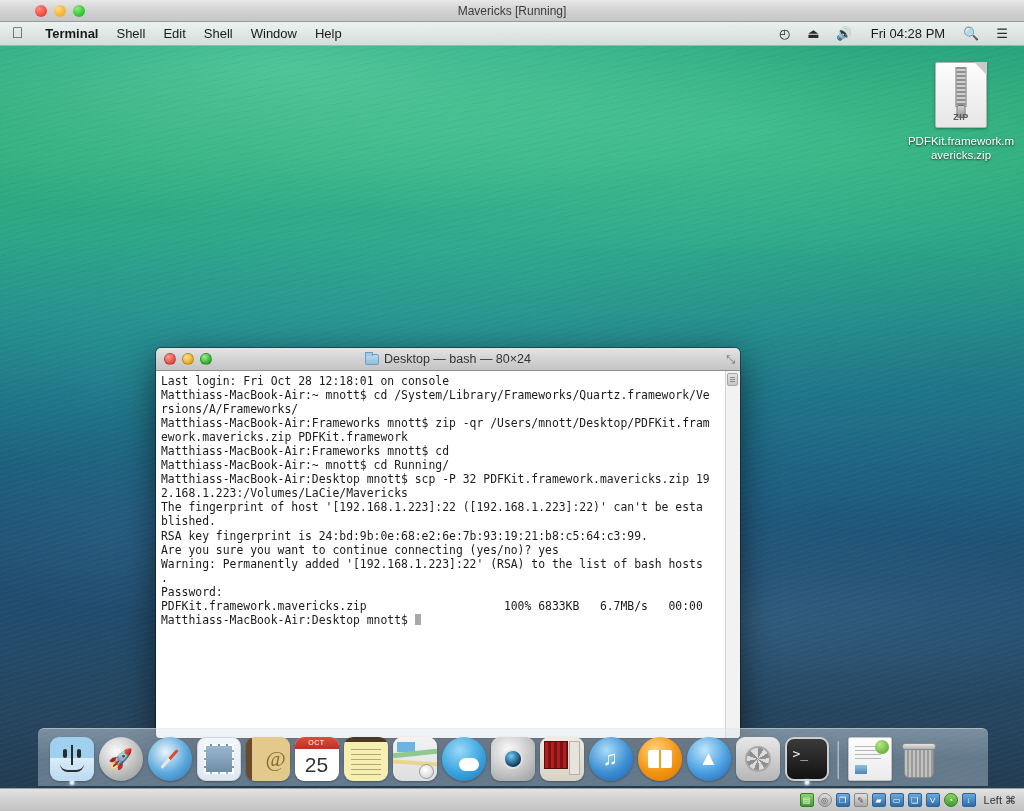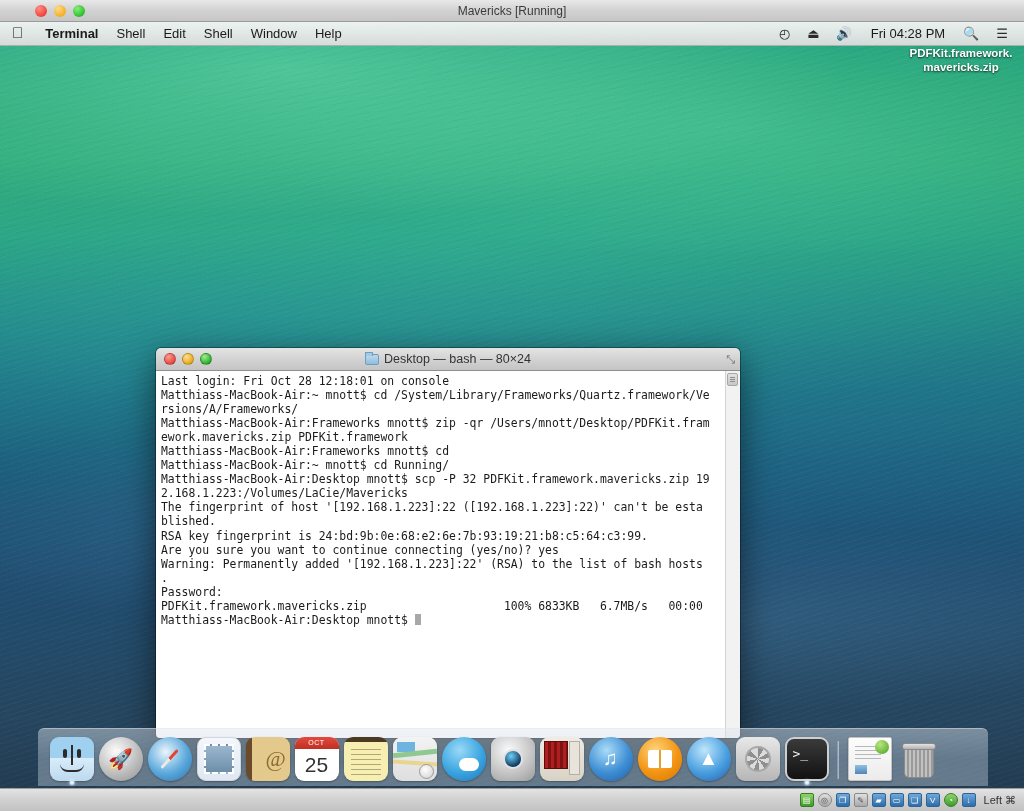--- a/index.html
+++ b/index.html
@@ -142,21 +142,21 @@
     position: absolute; left: 50%; top: 42px; transform: translateX(-50%);
     width: 9px; height: 13px;
     background: linear-gradient(to bottom, #cfcfcf, #9a9a9a);
     border: 1px solid #6e6e6e; border-radius: 2px;
   }
   .zip-label-inner {
     position: absolute; left: 0; right: 0; bottom: 5px;
     font-size: 9px; font-weight: bold; color: #5a5a5a; letter-spacing: .5px;
   }
   #zip-filename {
-    font-size: 11.5px; color: #fff; font-weight: bold;
+    font-size: 11.5px; color: #fff; font-weight: normal;
     line-height: 14px; text-shadow: 0 1px 2px rgba(0,0,0,.75);
     word-break: break-all; padding: 0 6px;
   }
 
   
   #terminal-window {
     position: absolute; left: 156px; top: 326px;
     width: 584px; height: 390px;
     border-radius: 5px 5px 4px 4px;
     box-shadow: 0 10px 34px rgba(0,0,0,.55), 0 0 0 1px rgba(0,0,0,.35);
@@ -377,20 +377,25 @@
         <div class="mb-icon">◴</div>
         <div class="mb-icon">⏏</div>
         <div class="mb-icon">🔊</div>
         <div id="menu-clock">Fri 04:28 PM</div>
         <div class="mb-icon">🔍</div>
         <div class="mb-icon">☰</div>
       </div>
     </div>
 
     <div id="desktop-zip">
+      <div class="zip-glyph">
+        <div class="zip-zipper"></div>
+        <div class="zip-pull"></div>
+        <div class="zip-label-inner">ZIP</div>
+      </div>
       <div id="zip-filename">PDFKit.framework.mavericks.zip</div>
     </div>
 
     <div id="terminal-window">
       <div id="terminal-titlebar">
         <div class="t-lights">
           <div class="t-light red"></div>
           <div class="t-light yellow"></div>
           <div class="t-light green"></div>
         </div>

